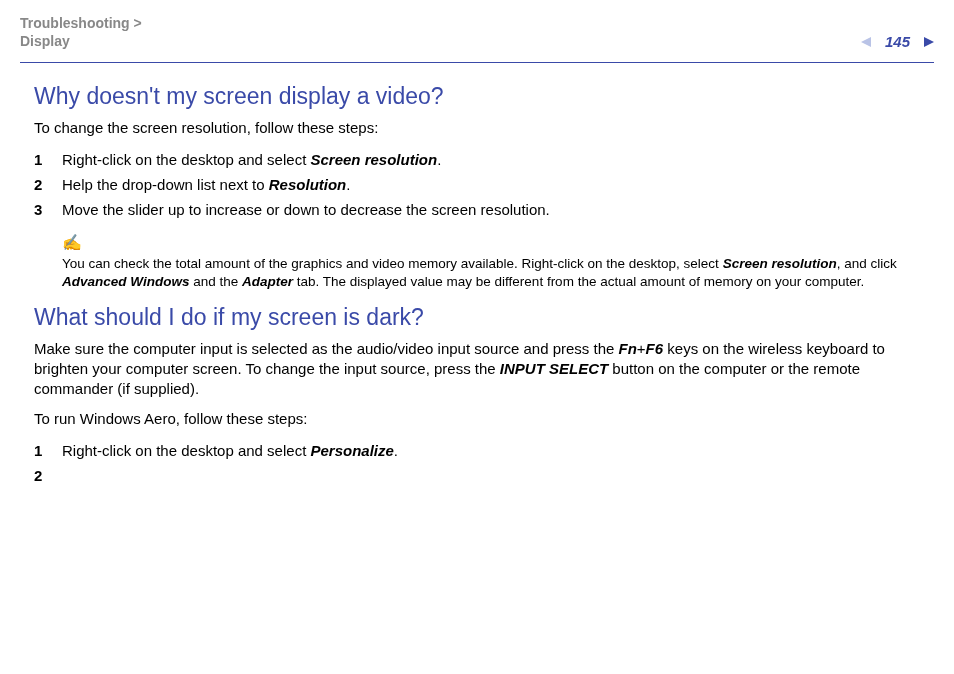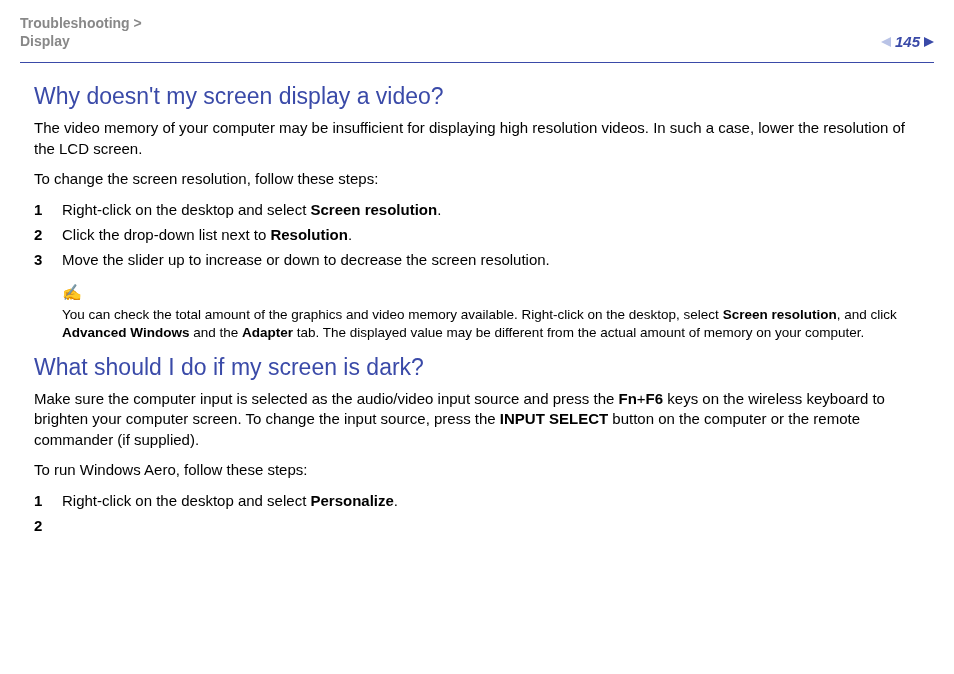--- a/index.html
+++ b/index.html
@@ -26,21 +26,21 @@
   }
   .breadcrumb {
     font-weight: bold;
     color: #888;
     font-size: 14px;
     line-height: 1.3;
   }
   .pagenav {
     display: flex;
     align-items: center;
-    gap: 4px;
+    gap: 14px;
   }
   .arrow-left, .arrow-right {
     width: 0; height: 0;
     border-top: 5px solid transparent;
     border-bottom: 5px solid transparent;
   }
   .arrow-left  { border-right: 10px solid #b9c3e6; }
   .arrow-right { border-left: 10px solid #3a4aa8; }
   .pagenum {
     color: #3a4aa8;
@@ -65,51 +65,50 @@
     margin: 12px 0 12px 28px;
     font-size: 13.5px;
     line-height: 1.35;
   }
   .note .pencil {
     color: #3a4aa8;
     font-size: 16px;
     display: block;
     margin-bottom: 2px;
   }
-  b { font-weight: bold; }
+  b { font-weight: bold; font-style: italic; }
 </style>
 </head>
 <body>
 
 <div class="page">
   <div class="header">
     <div class="breadcrumb">
       <span>Troubleshooting &gt;</span><br>
       <span>Display</span>
     </div>
     <div class="pagenav">
       <div class="arrow-left"></div>
       <span class="pagenum">145</span>
       <div class="arrow-right"></div>
     </div>
   </div>
 
   <div class="content">
 
     <h2>Why doesn't my screen display a video?</h2>
-    <p>The video memory of your computer may be insufficient for displaying high resolution videos. In such a case, lower the resolution of the LCD screen.</p>
     <p>To change the screen resolution, follow these steps:</p>
     <ol>
       <li>
           <span class="num">1</span>
           <span><span>Right-click on the desktop and select </span><b>Screen resolution</b><span>.</span></span>
         </li>
       <li>
           <span class="num">2</span>
-          <span><span>Click the drop-down list next to </span><b>Resolution</b><span>.</span></span>
+          <span><span>Help the drop-down list next to </span><b>Resolution</b><span>.</span></span>
         </li>
       <li>
           <span class="num">3</span>
           <span><span>Move the slider up to increase or down to decrease the screen resolution.</span></span>
         </li>
     </ol>
     <div class="note">
       <span class="pencil">✍</span>
       <span>You can check the total amount of the graphics and video memory available. Right-click on the desktop, select </span><b>Screen resolution</b><span>, and click </span><b>Advanced Windows</b><span> and the </span><b>Adapter</b><span> tab. The displayed value may be different from the actual amount of memory on your computer.</span>
     </div>

